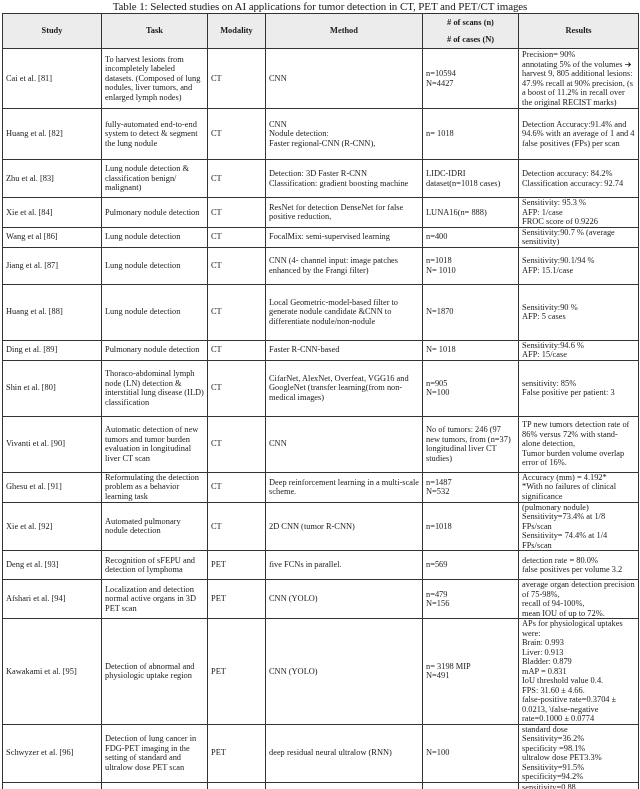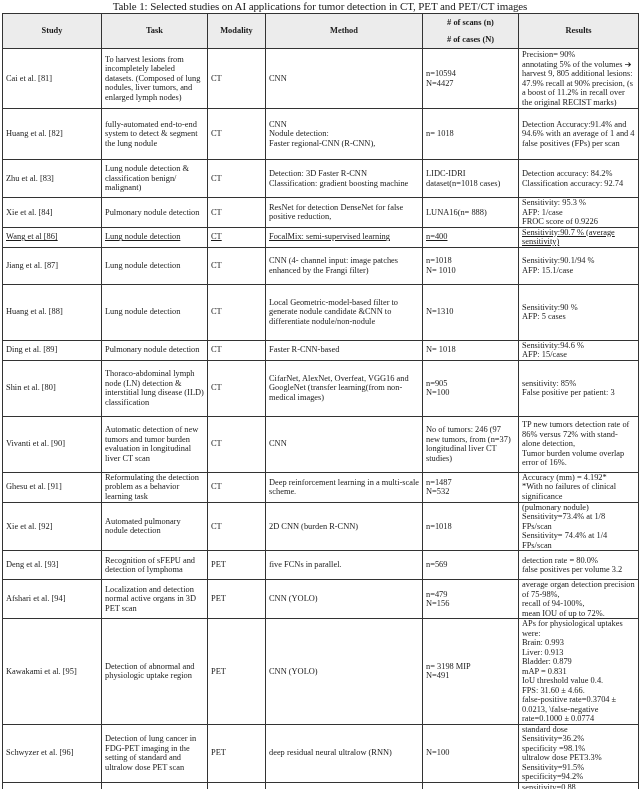--- a/index.html
+++ b/index.html
@@ -121,21 +121,21 @@
         </td>
         <td>
           <div class="ml">LUNA16(n= 888)</div>
         </td>
         <td>
           <div class="ml">Sensitivity: 95.3 %
 AFP: 1/case
 FROC score of 0.9226</div>
         </td>
       </tr>
-      <tr style="height: 18px; text-decoration: underline;">
+      <tr style="height: 18px;">
         <td>
           <div class="ml">Wang et al [86]</div>
         </td>
         <td>
           <div class="ml">Lung nodule detection</div>
         </td>
         <td class="c">
           <div class="ml">CT</div>
         </td>
         <td>
@@ -177,21 +177,21 @@
         <td>
           <div class="ml">Lung nodule detection</div>
         </td>
         <td class="c">
           <div class="ml">CT</div>
         </td>
         <td>
           <div class="ml">Local Geometric-model-based filter to generate nodule candidate &amp;CNN to differentiate nodule/non-nodule</div>
         </td>
         <td>
-          <div class="ml">N=1310</div>
+          <div class="ml">N=1870</div>
         </td>
         <td>
           <div class="ml">Sensitivity:90 %
 AFP: 5 cases</div>
         </td>
       </tr>
       <tr style="height: 18px; margin-left: 44px;">
         <td>
           <div class="ml">Ding et al. [89]</div>
         </td>
@@ -281,21 +281,21 @@
         <td>
           <div class="ml">Xie et al. [92]</div>
         </td>
         <td>
           <div class="ml">Automated pulmonary nodule detection</div>
         </td>
         <td class="c">
           <div class="ml">CT</div>
         </td>
         <td>
-          <div class="ml">2D CNN (burden R-CNN)</div>
+          <div class="ml">2D CNN (tumor R-CNN)</div>
         </td>
         <td>
           <div class="ml">n=1018</div>
         </td>
         <td>
           <div class="ml">(pulmonary nodule)
 Sensitivity=73.4% at 1/8 FPs/scan
 Sensitivity= 74.4% at 1/4 FPs/scan</div>
         </td>
       </tr>

